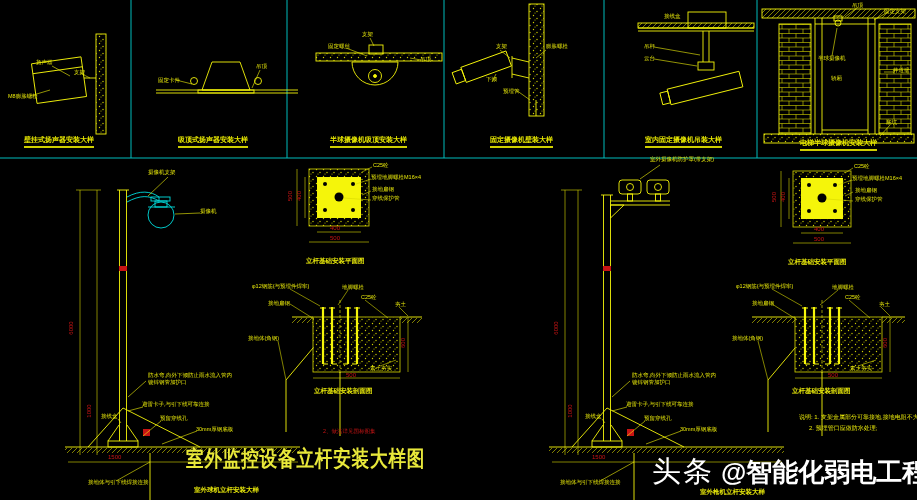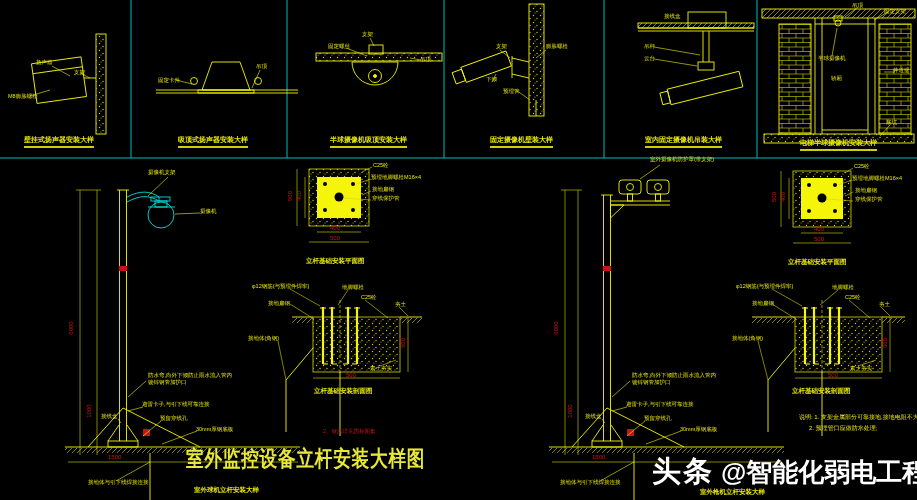--- a/index.html
+++ b/index.html
@@ -8,21 +8,21 @@
   #cad-svg{position:absolute;left:0;top:0;}
   .lbl{position:absolute;color:#e8e80a;font-size:5.5px;line-height:1.15;white-space:nowrap;}
   .dim{position:absolute;color:#c81414;font-size:6px;white-space:nowrap;}
   .dimv{transform:rotate(-90deg);transform-origin:center;}
   .cap{position:absolute;color:#e6e600;font-size:7px;font-weight:bold;white-space:nowrap;
        border-bottom:2px solid #cfcf00;padding-bottom:1px;}
   .cap2{position:absolute;color:#e8e80a;font-size:6.5px;font-weight:bold;white-space:nowrap;}
   .title{position:absolute;left:186px;top:444px;color:#e8e83a;font-size:22px;font-weight:bold;
          letter-spacing:1px;transform:scaleX(0.8);transform-origin:left top;white-space:nowrap;}
   .wm{position:absolute;left:652px;top:452px;color:#fff;font-size:26px;font-weight:bold;white-space:nowrap;}
-  .wm .brand{font-weight:700;font-size:29px;margin-right:7px;letter-spacing:2px;}
+  .wm .brand{font-weight:400;font-size:29px;margin-right:7px;letter-spacing:2px;}
   .note{position:absolute;color:#e8e80a;font-size:6px;white-space:nowrap;}
   .rednote{position:absolute;color:#c81414;font-size:5.5px;white-space:nowrap;}
 </style>
 </head>
 <body>
 
 <div id="canvas">
 
 <svg id="cad-svg" width="917" height="500" viewBox="0 0 917 500">
   <defs>

